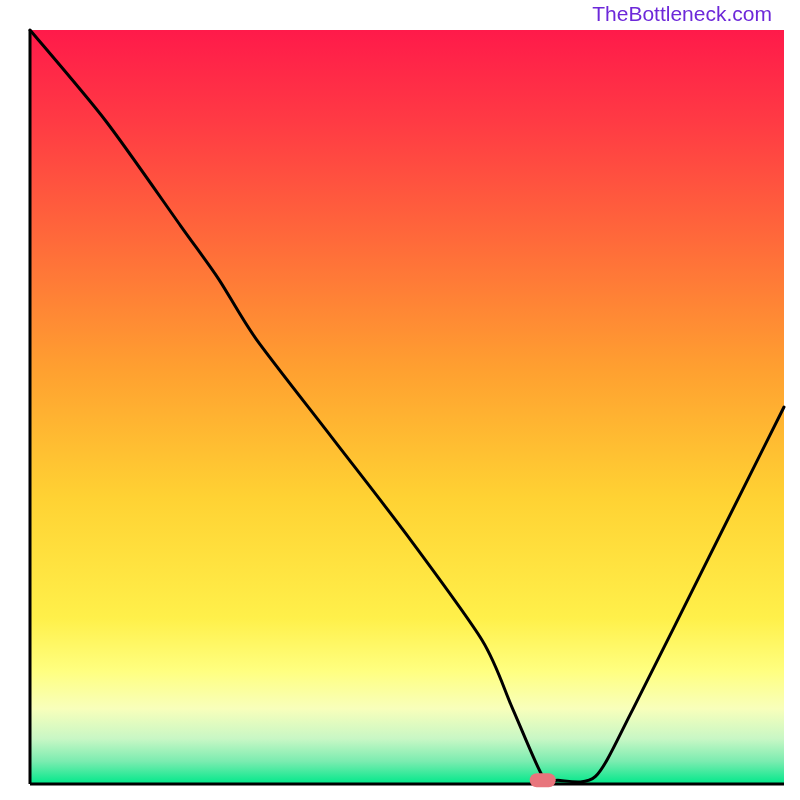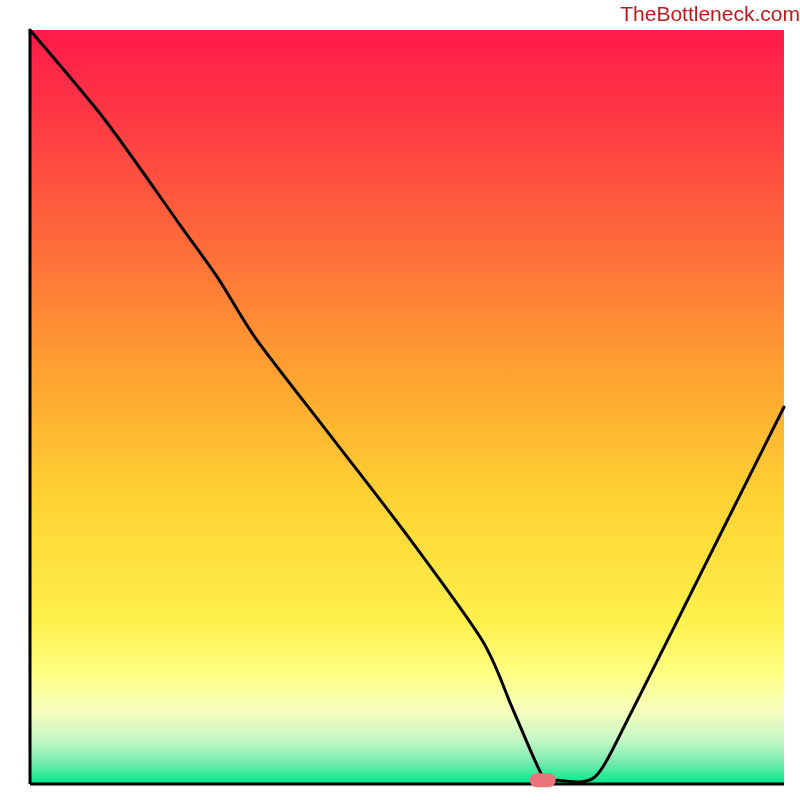--- a/index.html
+++ b/index.html
@@ -11,23 +11,23 @@
     position: relative;
   }
   .container {
     width: 800px;
     height: 800px;
     position: relative;
   }
   .watermark {
     position: absolute;
     top: 2px;
-    right: 0;
+    right: 28px;
     font-size: 21px;
-    color: #b91c1c;
+    color: #6d28d9;
     font-family: Arial, sans-serif;
     z-index: 10;
   }
   svg {
     display: block;
   }
 </style>
 </head>
 <body>
 

